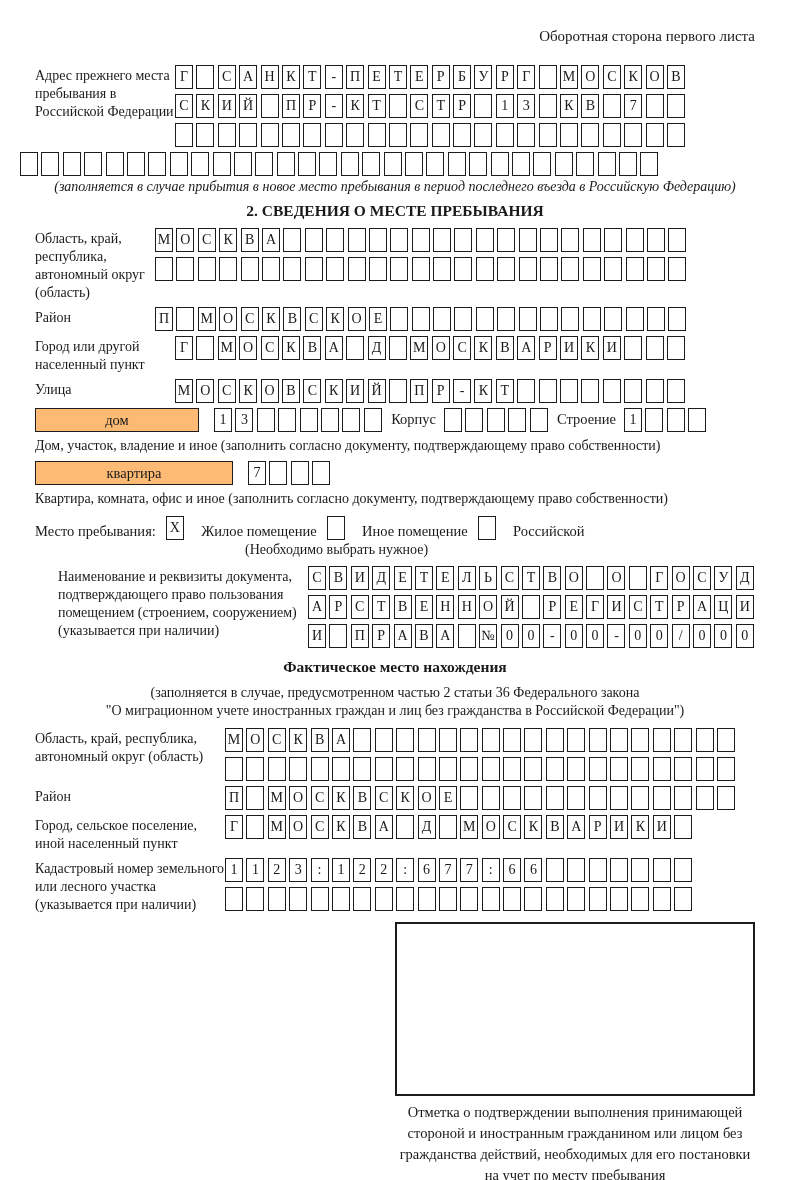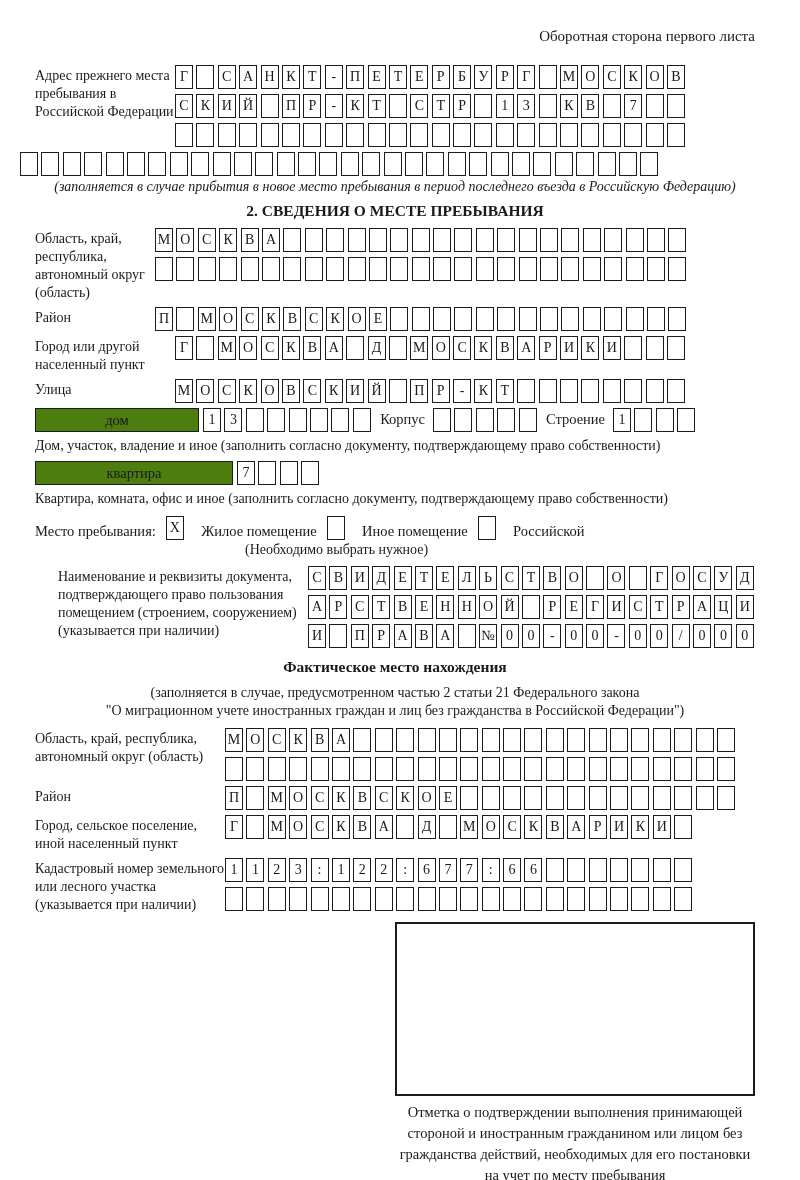--- a/index.html
+++ b/index.html
@@ -25,21 +25,21 @@
     font-size: 14px; line-height: 1; background: #fff;
   }
   .note { font-size: 14px; line-height: 18px; margin: 2px 0 6px 0; }
   .note-center { text-align: center; font-style: italic; }
   .sec-title { text-align: center; font-weight: bold; font-size: 15.5px; margin: 6px 0 8px 0; }
   .fullrow { margin-left: -15px; margin-bottom: 2px; }
 
   .widebox {
     flex: none; border: 1.5px solid #1c1c1c; height: 22px;
     display: flex; align-items: center; justify-content: center;
-    font-size: 14.5px; margin-right: 4px; background: #4d7c0f;
+    font-size: 14.5px; margin-right: 15px; background: #fdba74;
   }
   .wb-house { width: 162px; } .wb-apt { width: 196px; }
   .inline-lbl { font-size: 14.5px; padding: 3px 8px 0 6px; flex: none; }
 
   .stay-row { display: flex; align-items: flex-end; margin: 8px 0 2px 0; font-size: 14.5px; }
   .stay-lbl { padding-top: 3px; }
   .stay-opt { padding-top: 3px; }
   .stay-box { margin: 0 14px 0 10px; }
   .choose-note { font-size: 14px; margin: 0 0 8px 210px; }
 
@@ -454,21 +454,21 @@
           <span class="cell">0</span>
           <span class="cell">/</span>
           <span class="cell">0</span>
           <span class="cell">0</span>
           <span class="cell">0</span>
         </div>
     </div>
   </div>
 
   <div class="sec-title fact-title">Фактическое место нахождения</div>
-  <div class="fact-note">(заполняется в случае, предусмотренном частью 2 статьи 21 Федерального закона</div>
+  <div class="fact-note">(заполняется в случае, предусмотренном частью 2 статьи 36 Федерального закона</div>
   <div class="fact-note" style="margin-bottom:8px;">"О миграционном учете иностранных граждан и лиц без гражданства в Российской Федерации")</div>
 
   <div class="frow">
     <div class="flabel w190">Область, край, республика, автономный округ (область)</div>
     <div class="cellcol">
       <div class="cells">
           <span class="cell">М</span>
           <span class="cell">О</span>
           <span class="cell">С</span>
           <span class="cell">К</span>

